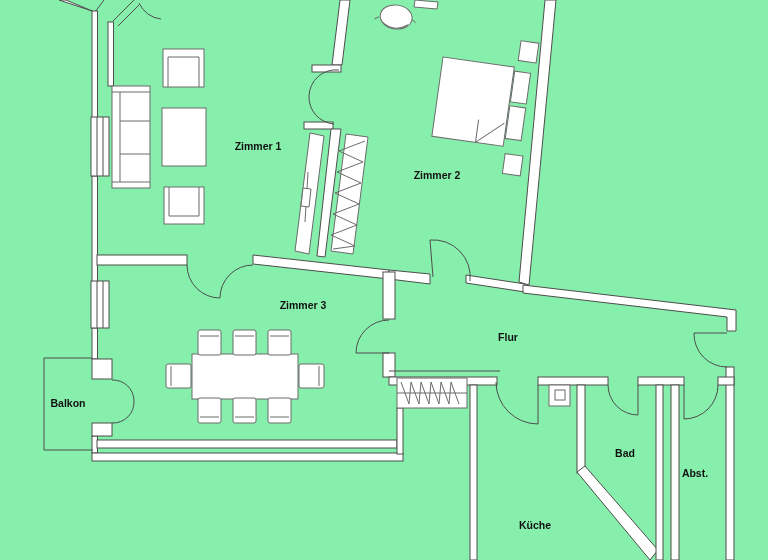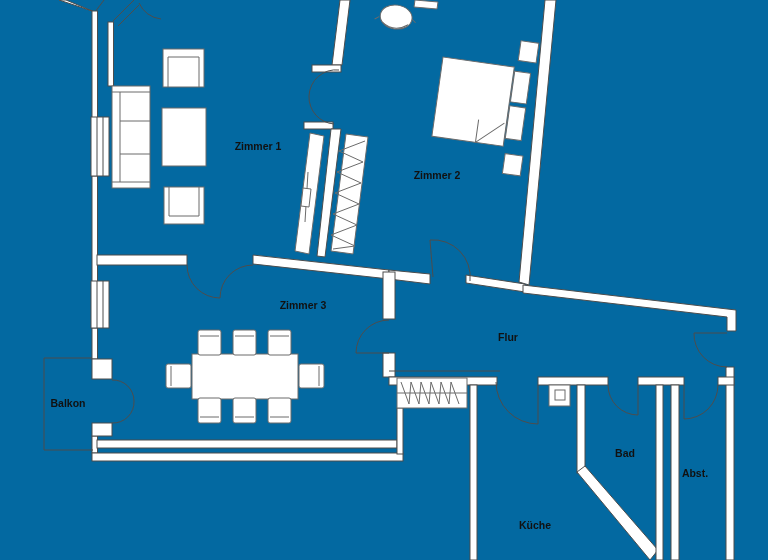--- a/index.html
+++ b/index.html
@@ -1,19 +1,19 @@
 <!DOCTYPE html>
 <html><head>
 <meta charset="utf-8">
 <style>
   html,body{margin:0;padding:0;background:#ffffff;}
   .stage{
     position:relative;
     width:768px;height:560px;
-    background:#0369a1;
+    background:#86efac;
     overflow:hidden;
     font-family:"Liberation Sans", sans-serif;
     text-align:center;
   }
   svg{display:block;}
   .wall{fill:#ffffff;stroke:#4d4d4d;stroke-width:1;}
   .ln{fill:none;stroke:#4d4d4d;stroke-width:1;}
   .furn{fill:#ffffff;stroke:#6b6b6b;stroke-width:1;}
   .flin{fill:none;stroke:#6b6b6b;stroke-width:1;}
   .room-label{

